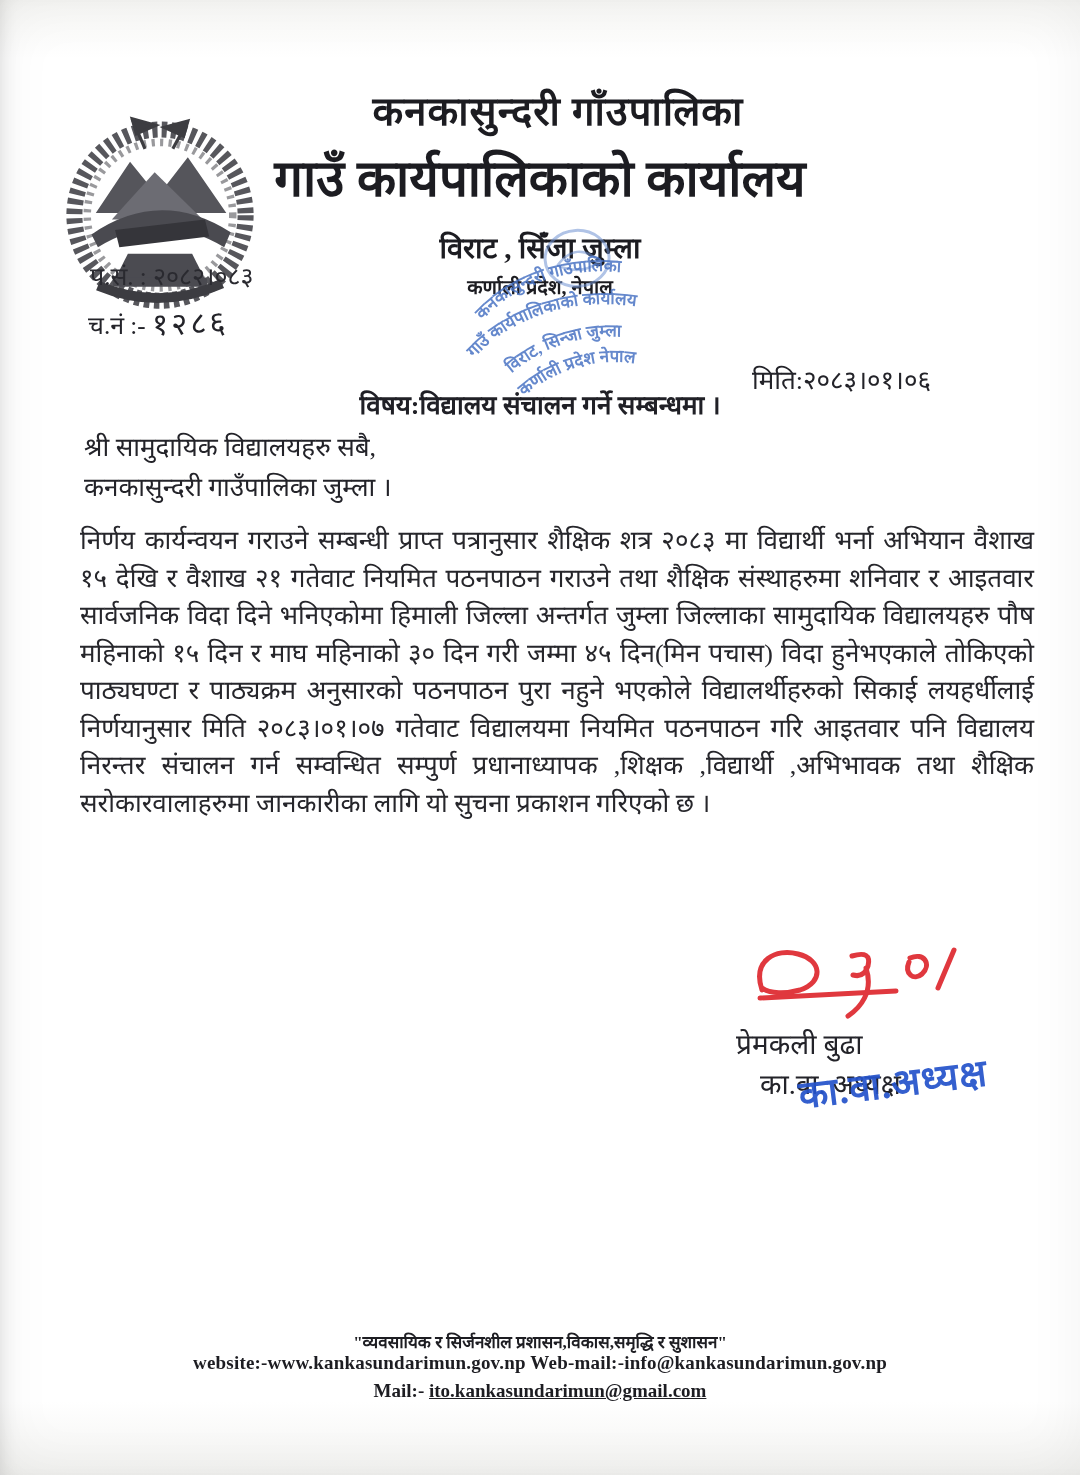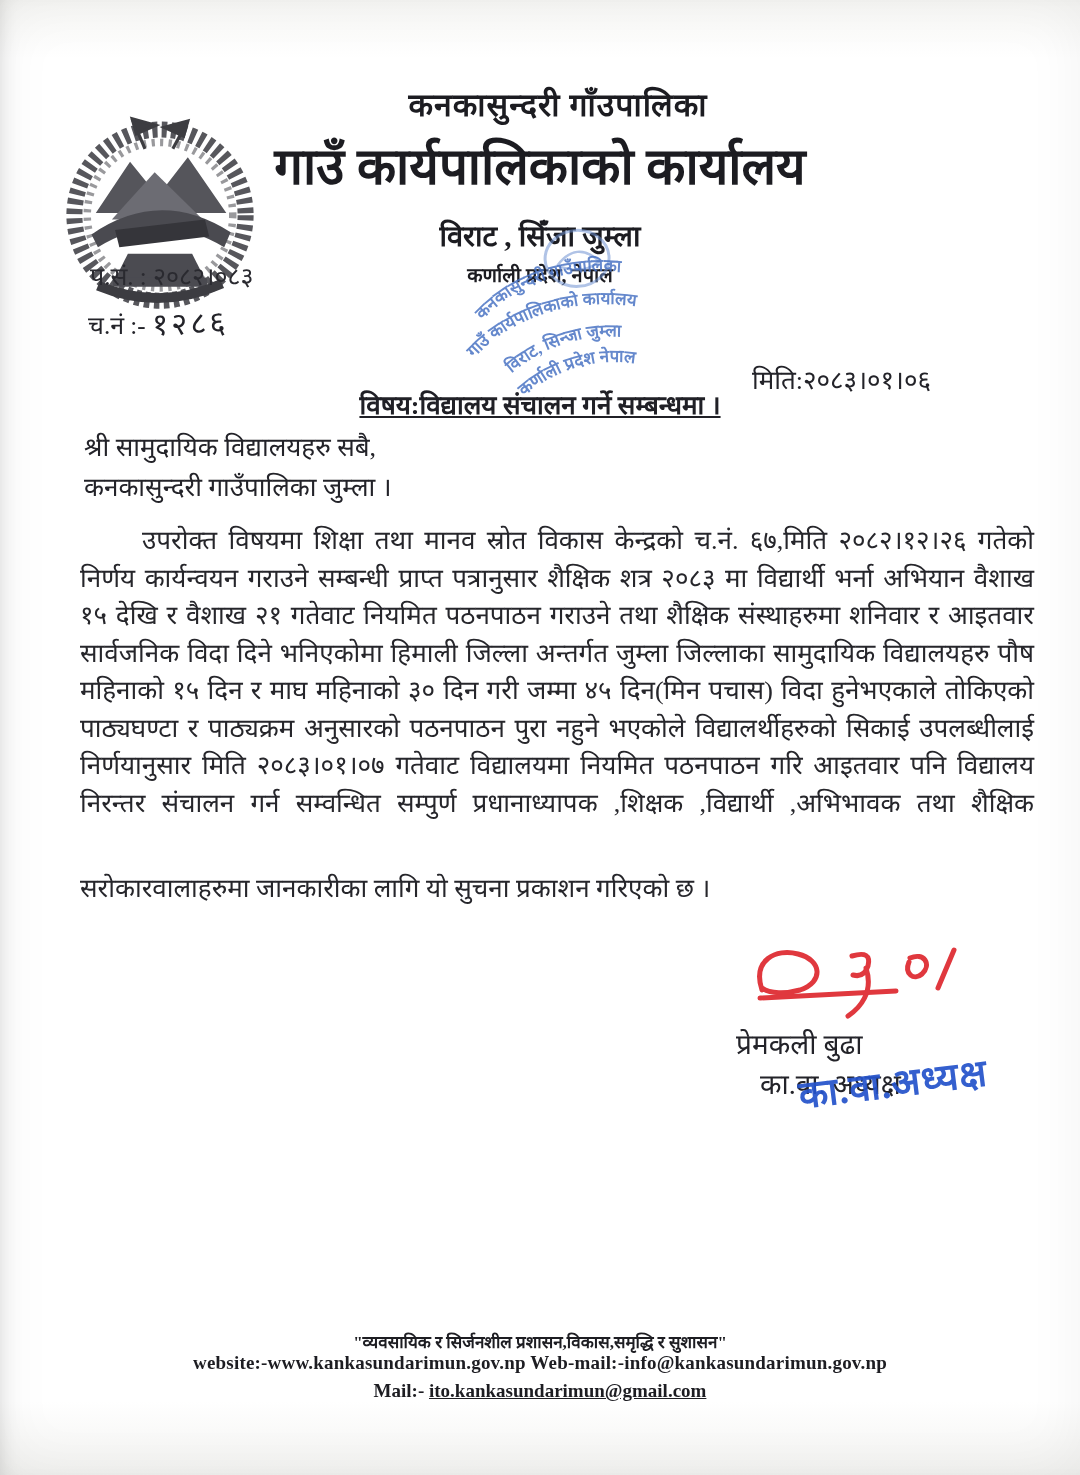--- a/index.html
+++ b/index.html
@@ -4,36 +4,36 @@
 <style>
   html,body{margin:0;padding:0;background:#ffffff;}
   .page{
     position:relative;width:1080px;height:1475px;overflow:hidden;
     background:linear-gradient(180deg,#f7f7f5 0%,#ffffff 4%,#ffffff 95%,#f2f2f0 100%);
     box-shadow:inset 0 0 60px rgba(0,0,0,0.05), inset 14px 0 24px -18px rgba(0,0,0,0.18);
     font-family:"Liberation Serif","DejaVu Serif",serif;
     color:#26262b;
   }
   .letterhead{position:absolute;top:82px;left:0;width:100%;text-align:center;color:#1c1c21;}
-  .lh-muni{font-size:32px;font-weight:bold;letter-spacing:1px;padding-left:36px;}
+  .lh-muni{font-size:40px;font-weight:bold;letter-spacing:1px;padding-left:36px;}
   .lh-office{font-size:51px;font-weight:bold;margin-top:4px;}
   .lh-addr{font-size:29px;font-weight:bold;margin-top:16px;}
   .lh-prov{font-size:20px;font-weight:bold;margin-top:7px;}
   .emblem{position:absolute;left:52px;top:106px;width:216px;height:214px;}
   .ref-ps{position:absolute;left:90px;top:258px;font-size:25px;color:#2a2a30;}
   .ref-ch{position:absolute;left:88px;top:301px;font-size:25px;color:#232329;}
   .ref-ch .hand{font-size:31px;letter-spacing:3px;display:inline-block;transform:rotate(-2deg);}
   .date-line{position:absolute;left:752px;top:320px;font-size:26px;color:#232329;margin-top:41px;}
   .header-stamp{position:absolute;left:458px;top:224px;width:256px;height:180px;transform:rotate(-3deg);}
-  .subject{position:absolute;top:386px;left:0;width:100%;text-align:center;font-size:26px;font-weight:bold;color:#202026;text-decoration:underline;}
+  .subject{position:absolute;top:386px;left:0;width:100%;text-align:center;font-size:26px;font-weight:bold;color:#202026;}
   .addressee{position:absolute;left:84px;top:428px;font-size:26px;line-height:40px;color:#232329;}
   .body-block{position:absolute;left:80px;top:522px;width:954px;font-size:26px;color:#26262b;}
   .bline{line-height:37.5px;text-align:justify;text-align-last:justify;white-space:normal;}
   .bline.first{text-indent:62px;}
-  .bline.last{text-align-last:left;margin-top:48px;}
+  .bline.last{text-align-last:left;}
   .sig-svg{position:absolute;left:748px;top:944px;width:250px;height:88px;}
   .sig-name{position:absolute;left:736px;top:1024px;font-size:28px;color:#232329;}
   .sig-desig{position:absolute;left:760px;top:1064px;font-size:28px;color:#232329;text-align:center;}
   .sig-stamp{
     position:absolute;left:798px;top:1056px;font-size:38px;font-weight:bold;
     color:#2553cb;transform:rotate(-7deg);opacity:.93;letter-spacing:1px;white-space:nowrap;
   }
   .footer{position:absolute;left:0;width:100%;text-align:center;color:#1d1d22;}
   .f-slogan{top:1330px;position:absolute;width:100%;font-size:17px;font-weight:bold;}
   .f-web{top:1352px;position:absolute;width:100%;font-size:19px;font-weight:bold;letter-spacing:.2px;}
@@ -105,26 +105,25 @@
   </svg>
 
   <div class="subject">विषय:विद्यालय संचालन गर्ने सम्बन्धमा ।</div>
 
   <div class="addressee">
     <div>श्री सामुदायिक विद्यालयहरु सबै,</div>
     <div>कनकासुन्दरी गाउँपालिका जुम्ला ।</div>
   </div>
 
   <div class="body-block">
-    <div class="bline first">उपरोक्त विषयमा शिक्षा तथा मानव स्रोत विकास केन्द्रको च.नं. ६७,मिति २०८२।१२।२६ गतेको</div>
     <div class="bline">निर्णय कार्यन्वयन गराउने सम्बन्धी प्राप्त पत्रानुसार शैक्षिक शत्र २०८३ मा विद्यार्थी भर्ना अभियान वैशाख</div>
     <div class="bline">१५ देखि र वैशाख २१ गतेवाट नियमित पठनपाठन गराउने तथा शैक्षिक संस्थाहरुमा शनिवार र आइतवार</div>
     <div class="bline">सार्वजनिक विदा दिने भनिएकोमा हिमाली जिल्ला अन्तर्गत जुम्ला जिल्लाका सामुदायिक विद्यालयहरु पौष</div>
     <div class="bline">महिनाको १५ दिन र माघ महिनाको ३० दिन गरी जम्मा ४५ दिन(मिन पचास) विदा हुनेभएकाले तोकिएको</div>
-    <div class="bline">पाठ्यघण्टा र पाठ्यक्रम अनुसारको पठनपाठन पुरा नहुने भएकोले विद्यालर्थीहरुको सिकाई उपलब्धीलाई</div>
+    <div class="bline">पाठ्यघण्टा र पाठ्यक्रम अनुसारको पठनपाठन पुरा नहुने भएकोले विद्यालर्थीहरुको सिकाई लयहर्धीलाई</div>
     <div class="bline">निर्णयानुसार मिति २०८३।०१।०७ गतेवाट विद्यालयमा नियमित पठनपाठन गरि आइतवार पनि विद्यालय</div>
     <div class="bline">निरन्तर संचालन गर्न सम्वन्धित सम्पुर्ण प्रधानाध्यापक ,शिक्षक ,विद्यार्थी ,अभिभावक तथा शैक्षिक</div>
     <div class="bline last">सरोकारवालाहरुमा जानकारीका लागि यो सुचना प्रकाशन गरिएको छ ।</div>
   </div>
 
   <svg class="sig-svg" viewBox="0 0 250 88">
     <g stroke="#e0383e" stroke-width="5" fill="none" stroke-linecap="round" stroke-linejoin="round">
       <path d="M 14 46 C 4 16, 28 4, 50 10 C 74 16, 76 38, 52 46 C 38 50, 22 50, 14 44"></path>
       <path d="M 12 54 L 148 47"></path>
       <path d="M 104 12 Q 124 6 120 22 Q 116 34 105 31"></path>

